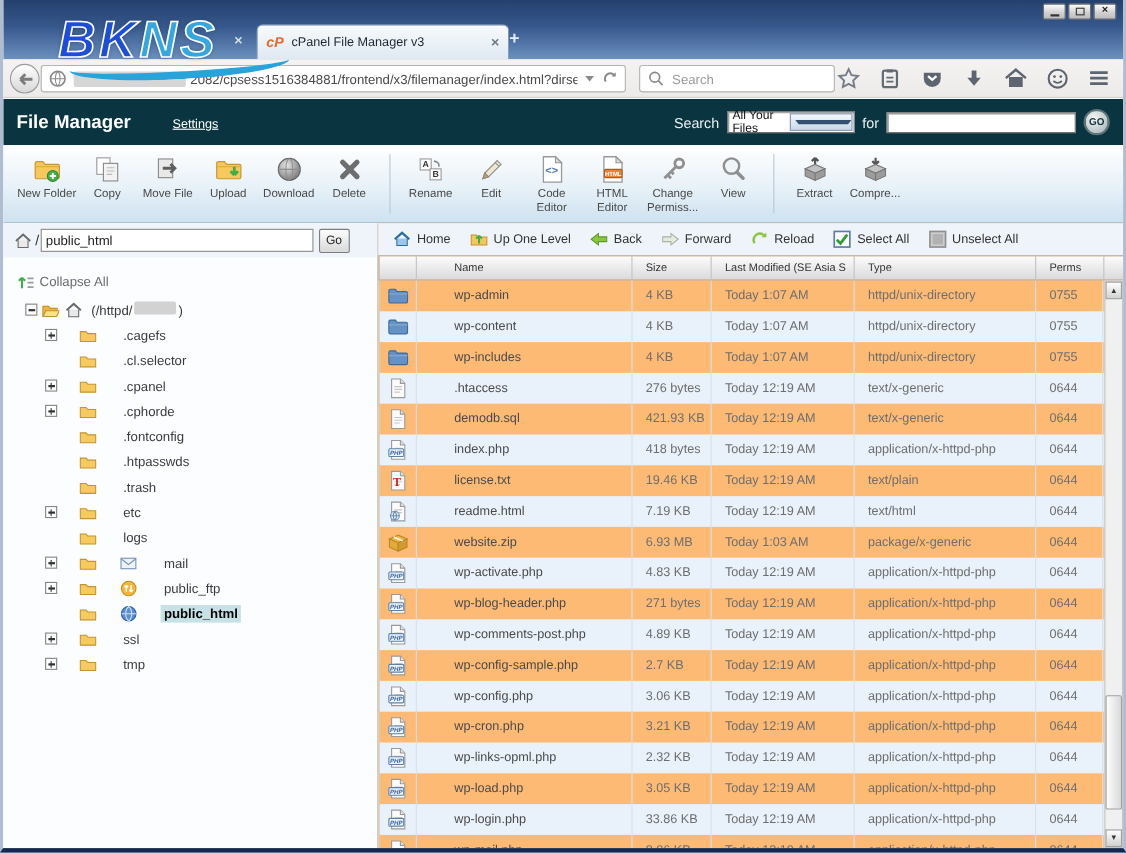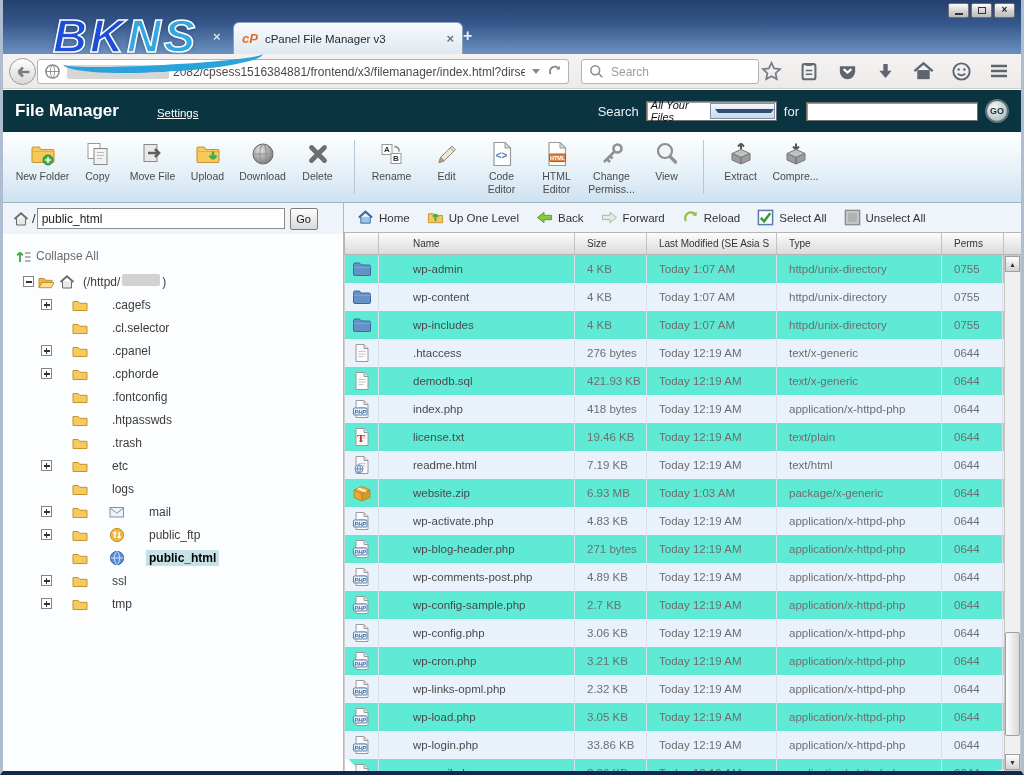--- a/index.html
+++ b/index.html
@@ -37,21 +37,21 @@
   .search-ph { font-size:12px; color:#9b9b9b; margin-left:7px; }
   .nav-icons { position:absolute; right:10px; top:5px; display:flex; align-items:center; gap:14px; }
   .nav-ic { width:24px; height:24px; display:flex; align-items:center; justify-content:center; }
 
   
   .fm-header { position:absolute; left:0; top:90px; width:100%; height:42px; background:#0a3440; display:flex; align-items:center; padding:0 12px; }
   .fm-title { color:#fff; font-size:17px; font-weight:bold; }
   .fm-settings { color:#fff; font-size:11.5px; text-decoration:underline; margin-left:38px; margin-top:3px; }
   .fm-search { margin-left:auto; display:flex; align-items:center; gap:7px; }
   .fm-search-label { color:#e8f0f2; font-size:13px; }
-  .fm-select { width:131px; height:20px; background:#fff; border:1px solid #707070; box-shadow:inset 1px 1px 0 #9a9a9a; display:flex; align-items:center; font-size:11px; color:#111;font-style:italic; }
+  .fm-select { width:116px; height:20px; background:#fff; border:1px solid #707070; box-shadow:inset 1px 1px 0 #9a9a9a; display:flex; align-items:center; font-size:11px; color:#111; }
   .fm-select span { flex:1; padding-left:4px; }
   .fm-select .sel-btn { width:16px; height:16px; margin:1px; background:linear-gradient(#f4f8fc,#c8d8ea); border:1px solid #7d93ad; display:flex; align-items:center; justify-content:center; }
   .sel-arrow { width:0; height:0; border-left:3.5px solid transparent; border-right:3.5px solid transparent; border-top:4.5px solid #33506e; }
   .fm-for-input { width:172px; height:19px; border:1px solid #707070; box-shadow:inset 1px 1px 0 #9a9a9a; background:#fff; font-size:11px; padding:0 3px; }
   .go-btn { width:24px; height:24px; border-radius:50%; background:radial-gradient(circle at 38% 32%, #f6f6f6, #b9c4c6 70%, #8fa0a4); border:2px solid #5d7378; color:#11343c; font-size:9px; font-weight:bold; display:flex; align-items:center; justify-content:center; }
 
   
   .fm-toolbar { position:absolute; left:0; top:132px; width:100%; height:71px; background:linear-gradient(#ffffff,#e7f1f8 55%, #cee2f0); border-bottom:1px solid #9db4c4; display:flex; padding:5px 0 0 12px; }
   .tgroup { display:flex; }
   .titem { width:55px; text-align:center; cursor:pointer; }
@@ -74,21 +74,21 @@
   .expander { width:11px; height:11px; border:1px solid #848484; background:#fff; flex:none; position:relative; margin-right:4px; }
   .expander:before { content:""; position:absolute; left:1.5px; top:4px; width:6px; height:1.5px; background:#333; }
   .expander.plus:after { content:""; position:absolute; left:3.8px; top:1.7px; width:1.5px; height:6px; background:#333; }
   .expander-spacer { width:15px; flex:none; }
   .tree-ic { width:18px; height:16px; flex:none; margin-right:3px; display:flex; align-items:center; }
   .tree-label { white-space:nowrap; padding:1px 3px; }
   .tree-row.selected .tree-label { background:#c6e2e7; font-weight:bold; color:#000; }
   .home-blur { width:38px; height:12px; background:#d2d2d2; border-radius:2px; margin:0 2px; filter:blur(.6px); display:inline-block; }
 
   
-  .main { flex:1; position:relative; background:#5eead4;border-radius:27px; }
+  .main { flex:1; position:relative; background:#fdba74; }
   .filebar { height:29px; background:#eef4fa; display:flex; align-items:center; padding-left:13px; gap:17px; }
   .fb-item { display:flex; align-items:center; gap:5px; font-size:11.5px; color:#333; cursor:pointer; }
   .grid-head { display:grid; grid-template-columns:34px 196px 72px 130px 165px 62px; height:23px; border:1px solid #b5b5b5; border-right:none; background:linear-gradient(#fcfcfc,#dadada); }
   .hcell { font-size:10px; color:#333; border-right:1px solid #c2c2c2; display:flex; align-items:center; padding-left:12px; overflow:hidden; white-space:nowrap; }
   .hcell.hname { padding-left:34px; }
   .rows { position:absolute; left:0; top:52px; right:17px; bottom:0; overflow:hidden; border-left:1px solid #cfcfcf; }
   .trow { display:grid; grid-template-columns:34px 196px 72px 130px 165px 61px; height:28px; }
   .trow:nth-child(even) { background:#e9f1fa; }
   .tcell { font-size:11.5px; color:#6e6e6e; display:flex; align-items:center; padding-left:12px; border-right:1px solid #d8e1e9; overflow:hidden; white-space:nowrap; }
   .tcell.cicon { justify-content:center; padding-left:0; }

